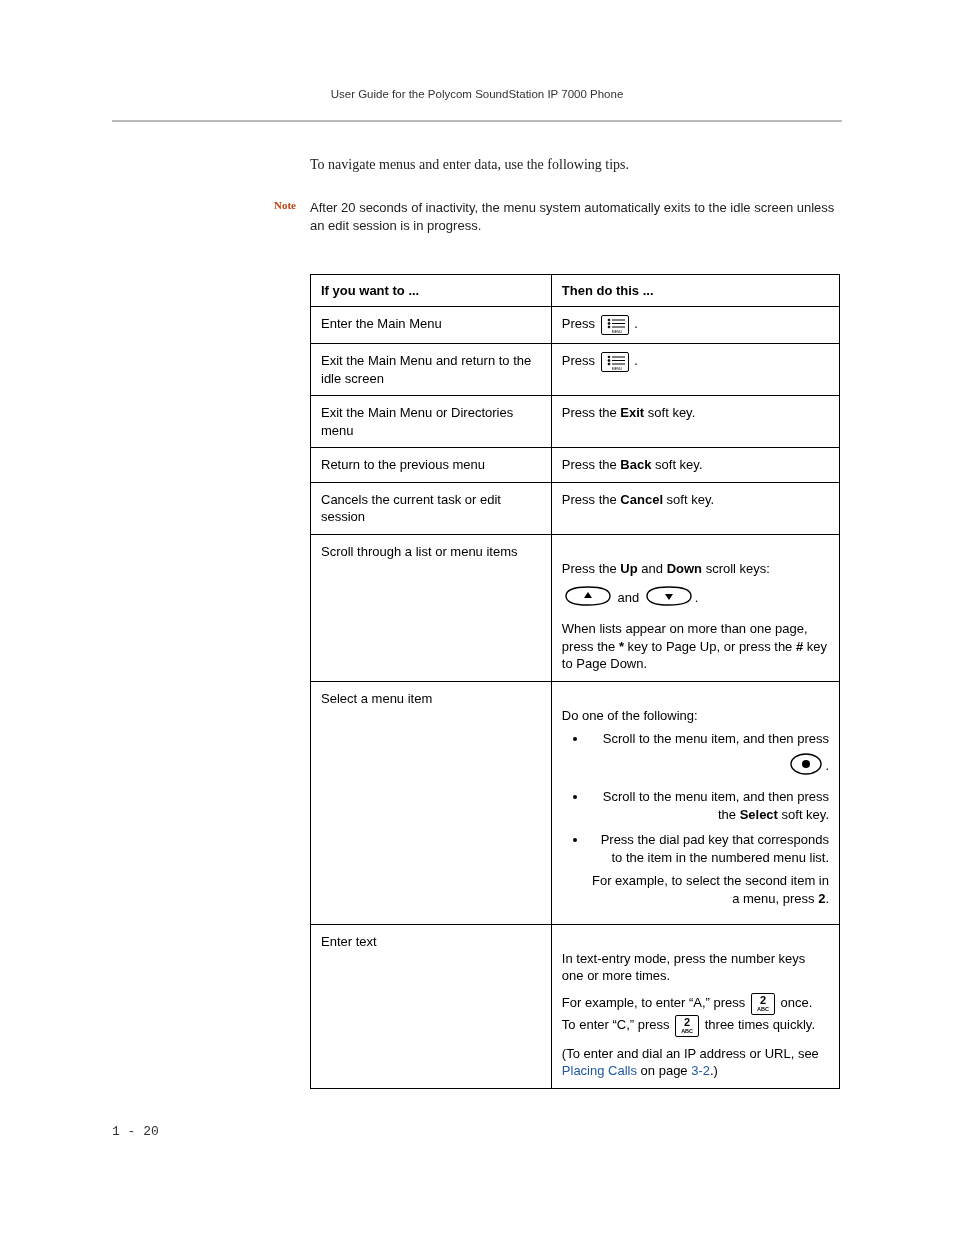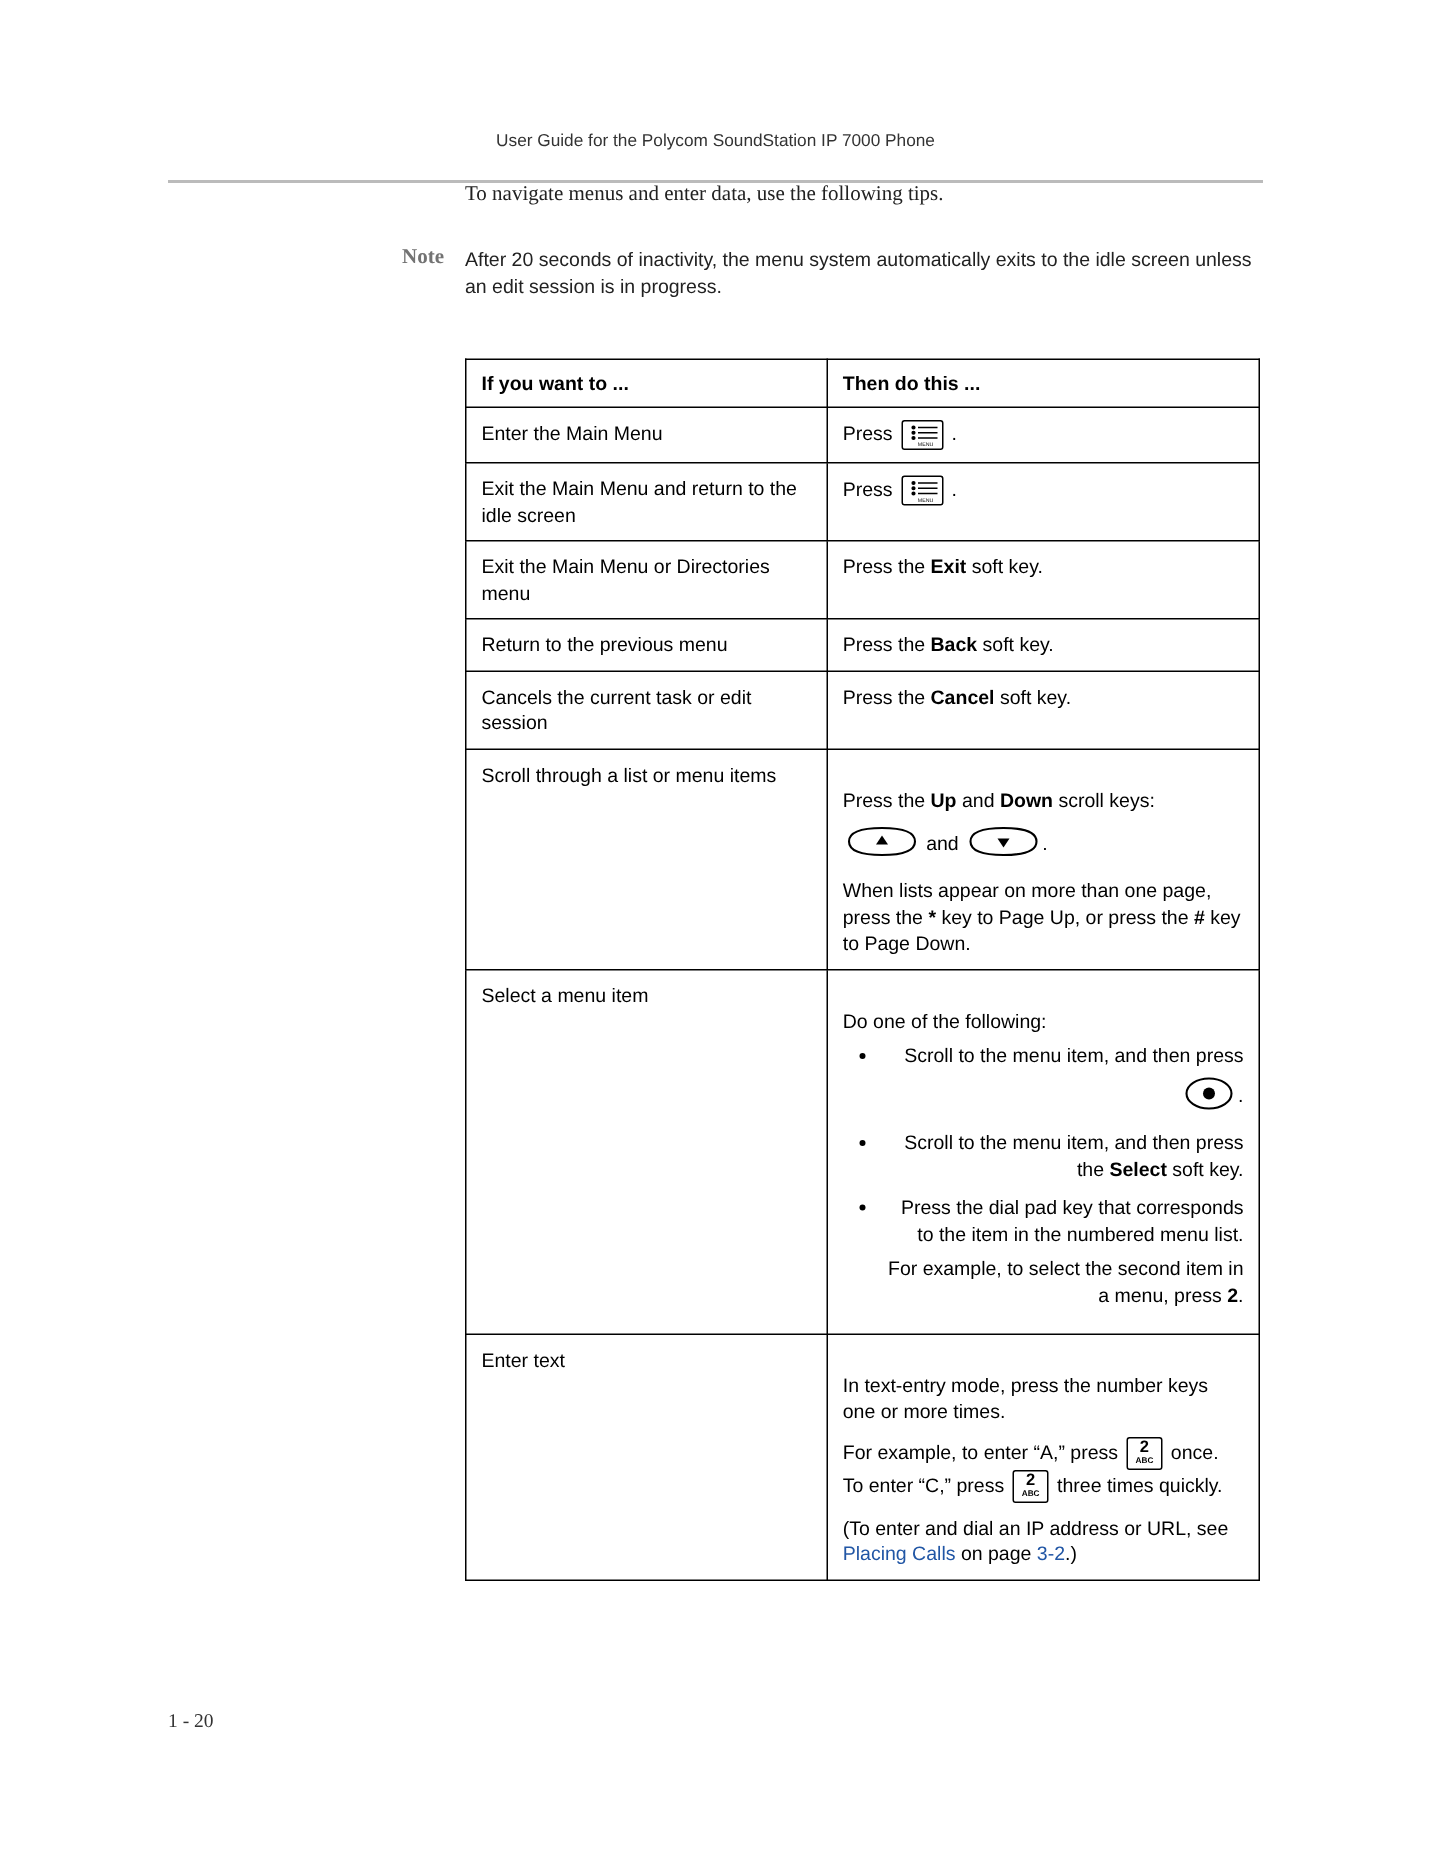--- a/index.html
+++ b/index.html
@@ -34,32 +34,33 @@
     margin-bottom: 14px;
   }
   .indent-block {
     margin-left: 198px;
   }
   .intro-text {
     font-family: Georgia, 'Times New Roman', serif;
     font-size: 14px;
     color: #222;
     margin-bottom: 26px;
+    margin-top: 35px;
   }
   .note-row {
     display: flex;
     align-items: flex-start;
     margin-left: 124px;
     margin-bottom: 40px;
   }
   .note-label {
-    color: #737373;
+    color: #c2410c;
     font-weight: bold;
     font-family: Georgia, 'Times New Roman', serif;
-    font-size: 14px;
+    font-size: 11px;
     width: 74px;
     flex: 0 0 74px;
     text-align: right;
     padding-right: 14px;
   }
   .note-text {
     font-family: Arial, Helvetica, sans-serif;
     font-size: 13px;
     color: #222;
     line-height: 1.35;
@@ -124,22 +125,22 @@
   .key-2 .small { font-size:5.5px; display:block; line-height:1; margin-top:1px;}
   .scroll-key {
     display:inline-block;
     vertical-align: middle;
     margin: 0 2px;
   }
   .link { color: #2156a5; }
   .page-footer {
     position: absolute;
     left: 112px;
-    bottom: 80px;
-    font-family: Liberation Serif, serif;
+    bottom: 96px;
+    font-family: Liberation Mono, monospace;
     font-size: 13px;
     color: #333;
   }
 </style>
 </head>
 <body>
 
 <div class="page">
   <div class="running-header">User Guide for the Polycom SoundStation IP 7000 Phone</div>
 

